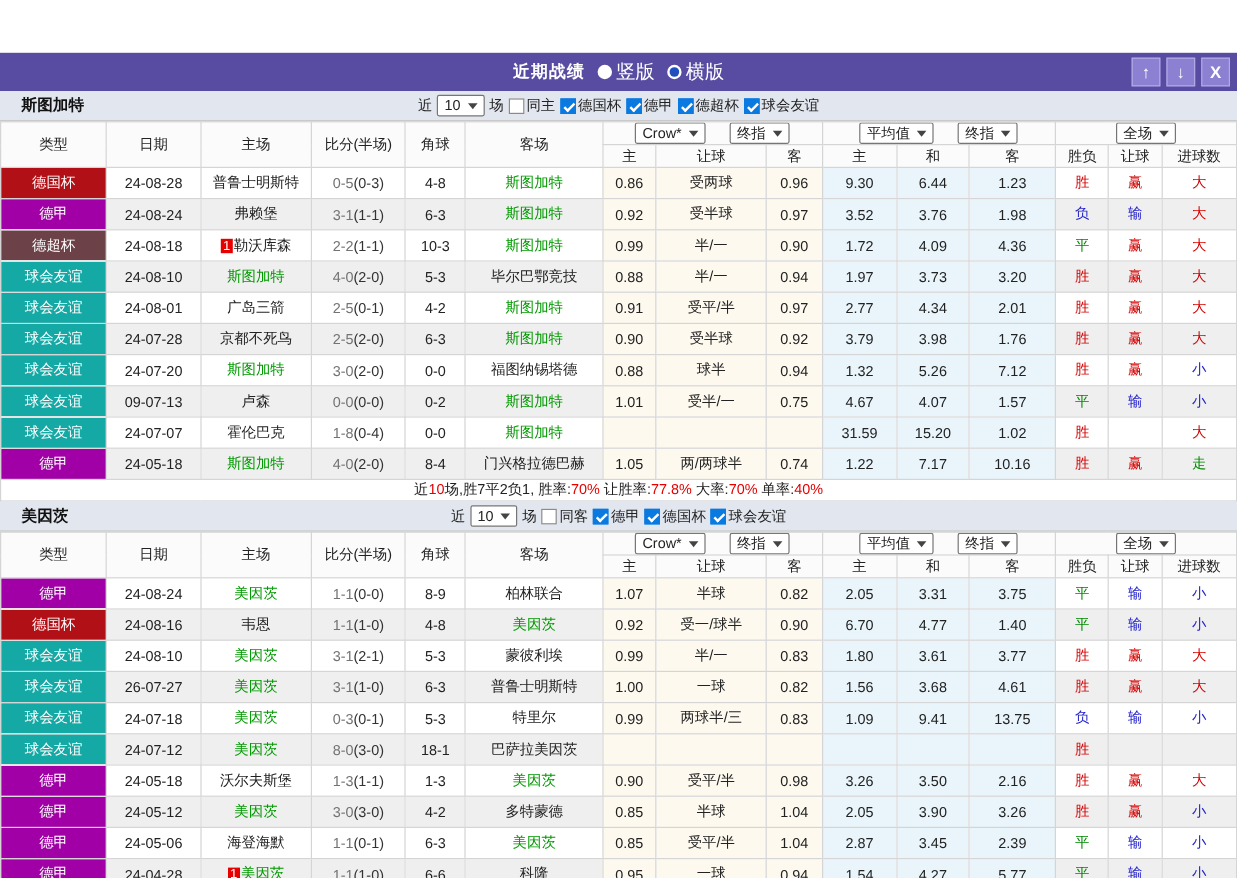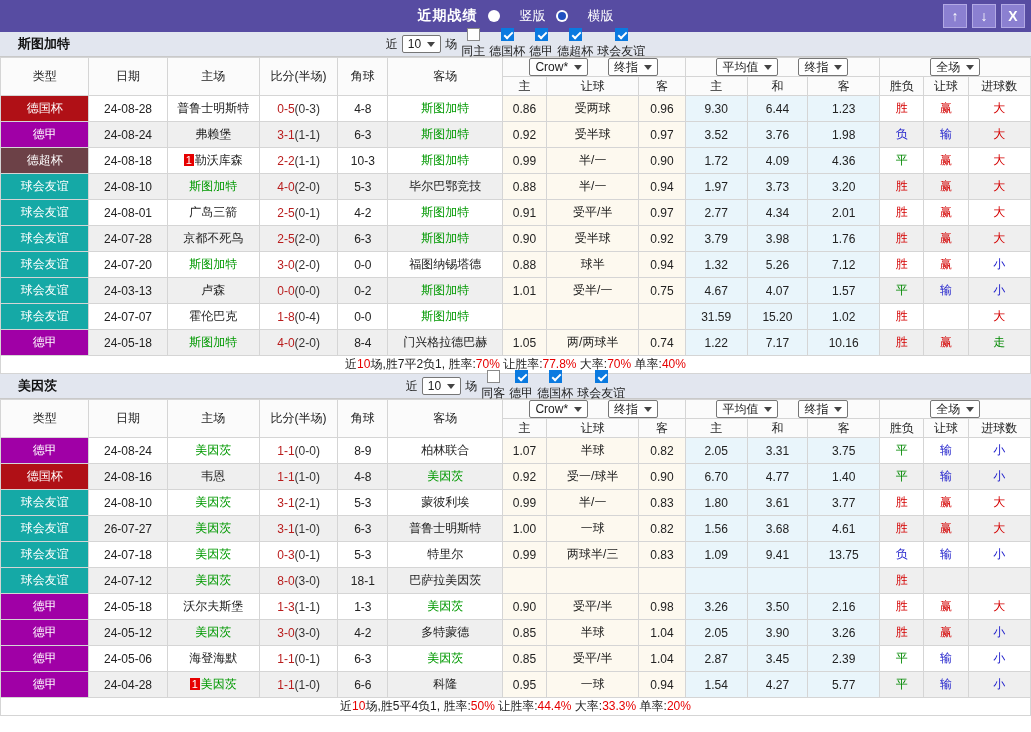--- a/index.html
+++ b/index.html
@@ -3,54 +3,54 @@
 <meta charset="utf-8">
 <style>
   * { box-sizing: border-box; }
   html,body { margin:0; padding:0; }
   body {
     width:1031px;
     font-family:"Liberation Sans","DejaVu Sans",sans-serif;
     font-size:12px; color:#222; background:#fff;
   }
   
-  .titlebar { height:32px; background:#574ca2; display:flex; align-items:center; position:relative; }
+  .titlebar { height:32px; background:#574ca2; display:flex; align-items:center; position:relative;margin-top:44px; }
   .tb-center { flex:1; display:flex; justify-content:center; align-items:center; gap:10px; color:#fff; }
   .tb-title { font-weight:bold; font-size:14px; letter-spacing:1px; }
-  .tb-radio-label { display:inline-flex; align-items:center; gap:20px; font-size:13px; cursor:pointer; }
+  .tb-radio-label { display:inline-flex; align-items:center; gap:4px; font-size:16px; cursor:pointer; }
   .radio { width:12px; height:12px; border-radius:50%; background:#fff; display:inline-block; position:relative; }
   .radio.checked::after { content:""; position:absolute; left:2px; top:2px; right:2px; bottom:2px; border-radius:50%; background:#2050c0; }
   .tb-buttons { position:absolute; right:6px; top:4px; display:flex; gap:5px; }
   .tb-btn { width:24px; height:24px; background:#8b80d1; border:1px solid #b2a9e4; color:#fff;
             font-size:14px; font-weight:bold; line-height:20px; text-align:center; cursor:pointer; padding:0; }
   
   .team-row { height:25px; background:#e2e6ef; position:relative; display:flex; align-items:center;
               justify-content:center; border-bottom:1px solid #c9c9c9; }
   .team-name { position:absolute; left:18px; font-weight:bold; font-size:13px; color:#111; }
   .filters { display:flex; align-items:center; gap:4px; }
   .sel { display:inline-flex; align-items:center; gap:6px; background:#fff; border:1px solid #767676;
          border-radius:2px; padding:1px 5px; cursor:pointer; height:18px; }
   .arrow { width:0; height:0; border-left:4px solid transparent; border-right:4px solid transparent; border-top:5px solid #444; display:inline-block; }
   .cb { width:13px; height:13px; border:1px solid #8a8a8a; background:#fff; display:inline-block; position:relative; cursor:pointer; vertical-align:-2px; }
   .cb.checked { background:#0a7ae0; border-color:#0a7ae0; }
   .cb.checked::after { content:""; position:absolute; left:4px; top:1px; width:3px; height:7px;
                        border:solid #fff; border-width:0 2px 2px 0; transform:rotate(45deg); }
-  .cb-label { display:inline-flex; align-items:center; gap:2px; cursor:pointer;flex-direction:column; }
+  .cb-label { display:inline-flex; align-items:center; gap:2px; cursor:pointer; }
   
   table { border-collapse:collapse; width:1031px; table-layout:fixed; }
   td,th { border:1px solid #d5d5d5; text-align:center; padding:0 1px; height:26px;
           font-weight:normal; overflow:hidden; white-space:nowrap; }
   thead th { height:19px; background:#fbfbfb; }
   .hgroup { display:flex; justify-content:center; align-items:center; gap:20px;text-align:right; }
   td.league { color:#fff; }
   .row-even td.plain { background:#fff; }
   .row-odd  td.plain { background:#efefef; }
   td.odds { background:#fdf9ef; }
   td.avg  { background:#e9f5fb; }
-  .score-main { color:#b91c1c; }
+  .score-main { color:#737373; }
   .score-half { color:#333; }
   .self { color:#009900; }
   .rank { background:#e60000; color:#fff; padding:0 2px; margin-right:1px; font-size:11px; }
   .r { color:#d40000; }
   .b { color:#2222cc; }
   .g { color:#008800; }
   td.summary { background:#fff; color:#222; height:18px; }
   .red-seg { color:#e60000; }
 </style>
 </head>
@@ -293,21 +293,21 @@
       <td class="odds">0.94</td>
       <td class="avg">1.32</td>
       <td class="avg">5.26</td>
       <td class="avg">7.12</td>
       <td class="plain r">胜</td>
           <td class="plain r">赢</td>
           <td class="plain b">小</td>
     </tr>
         <tr class="row-odd">
       <td class="league" style="background:#15a9a6">球会友谊</td>
-      <td class="plain">24-03-13</td>
+      <td class="plain">09-07-13</td>
       <td class="plain "><span>卢森</span></td>
       <td class="plain"><span class="score-main">0-0</span><span class="score-half">(0-0)</span></td>
       <td class="plain">0-2</td>
       <td class="plain self"><span>斯图加特</span></td>
       <td class="odds">1.01</td>
       <td class="odds">受半/一</td>
       <td class="odds">0.75</td>
       <td class="avg">4.67</td>
       <td class="avg">4.07</td>
       <td class="avg">1.57</td>

